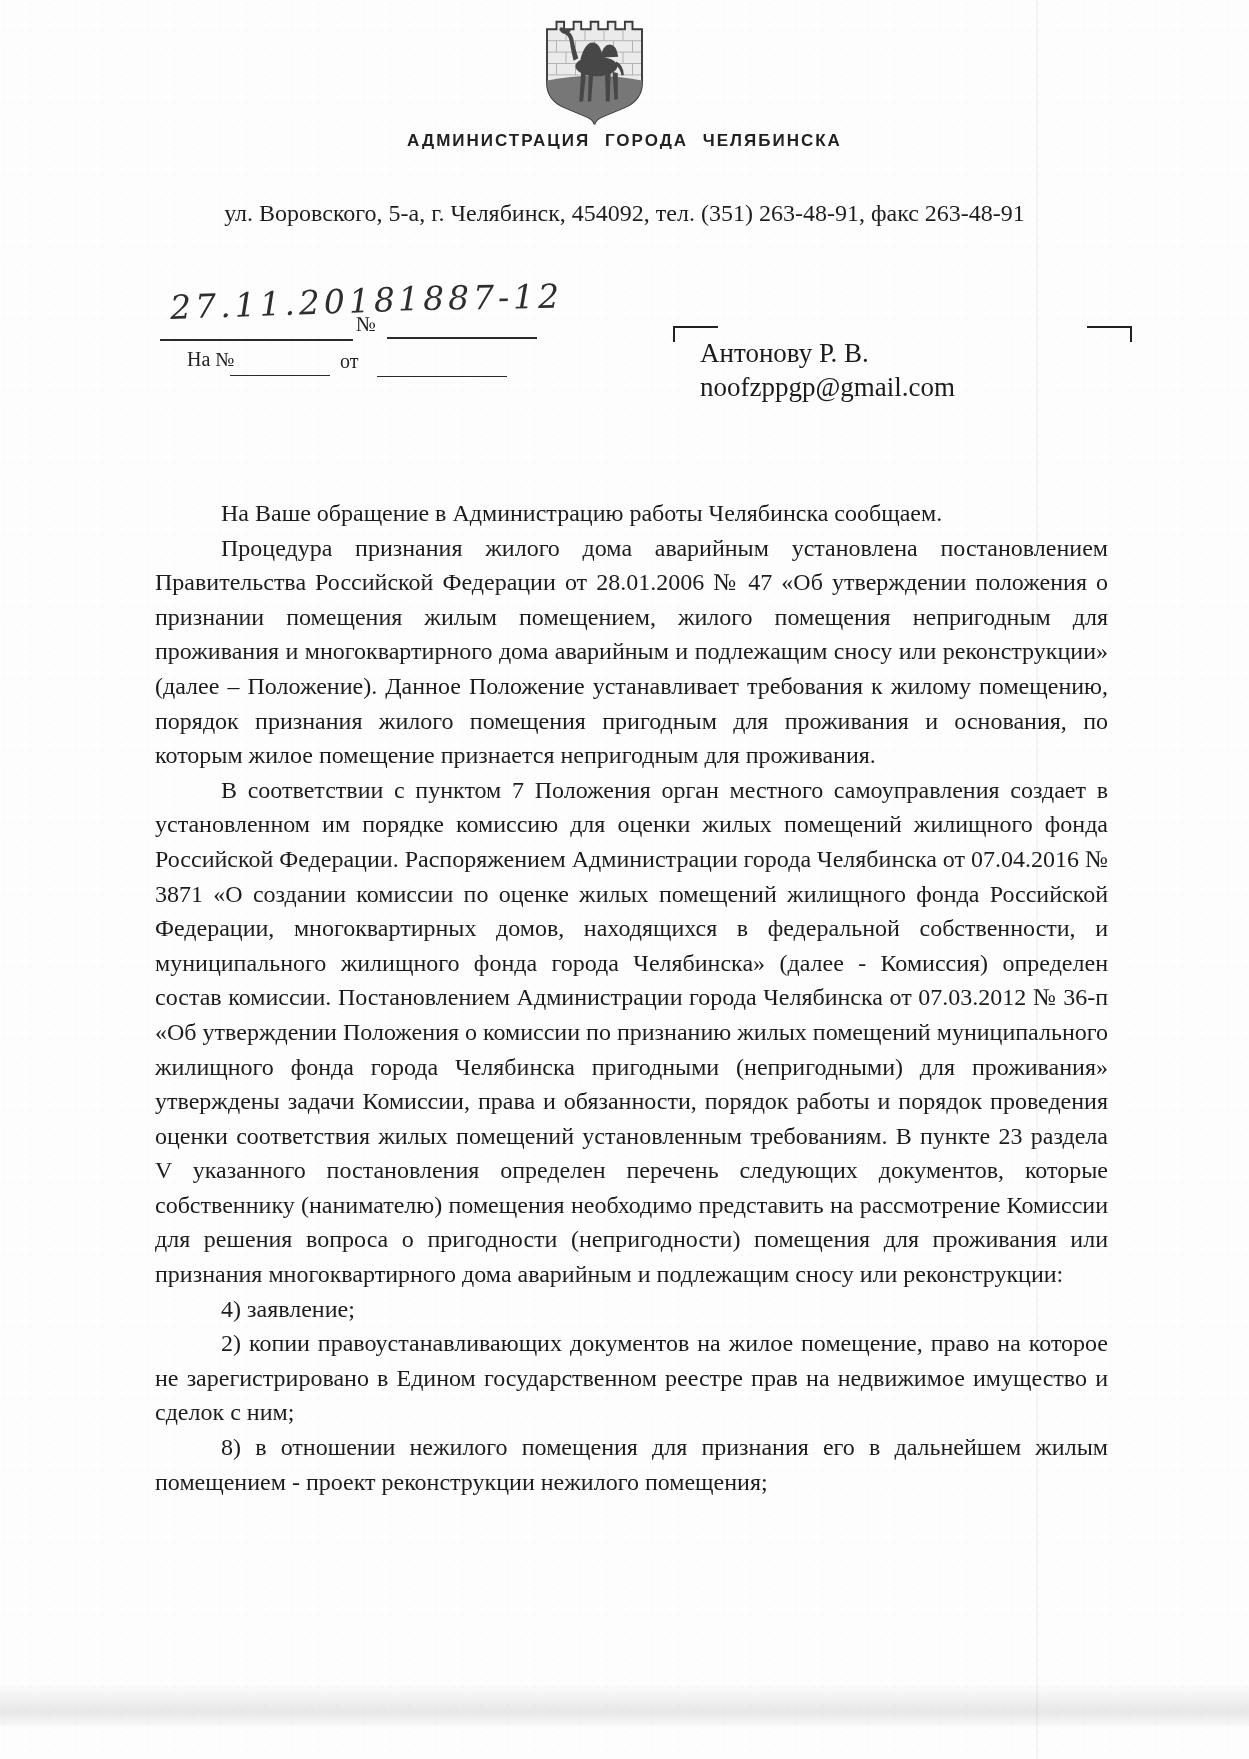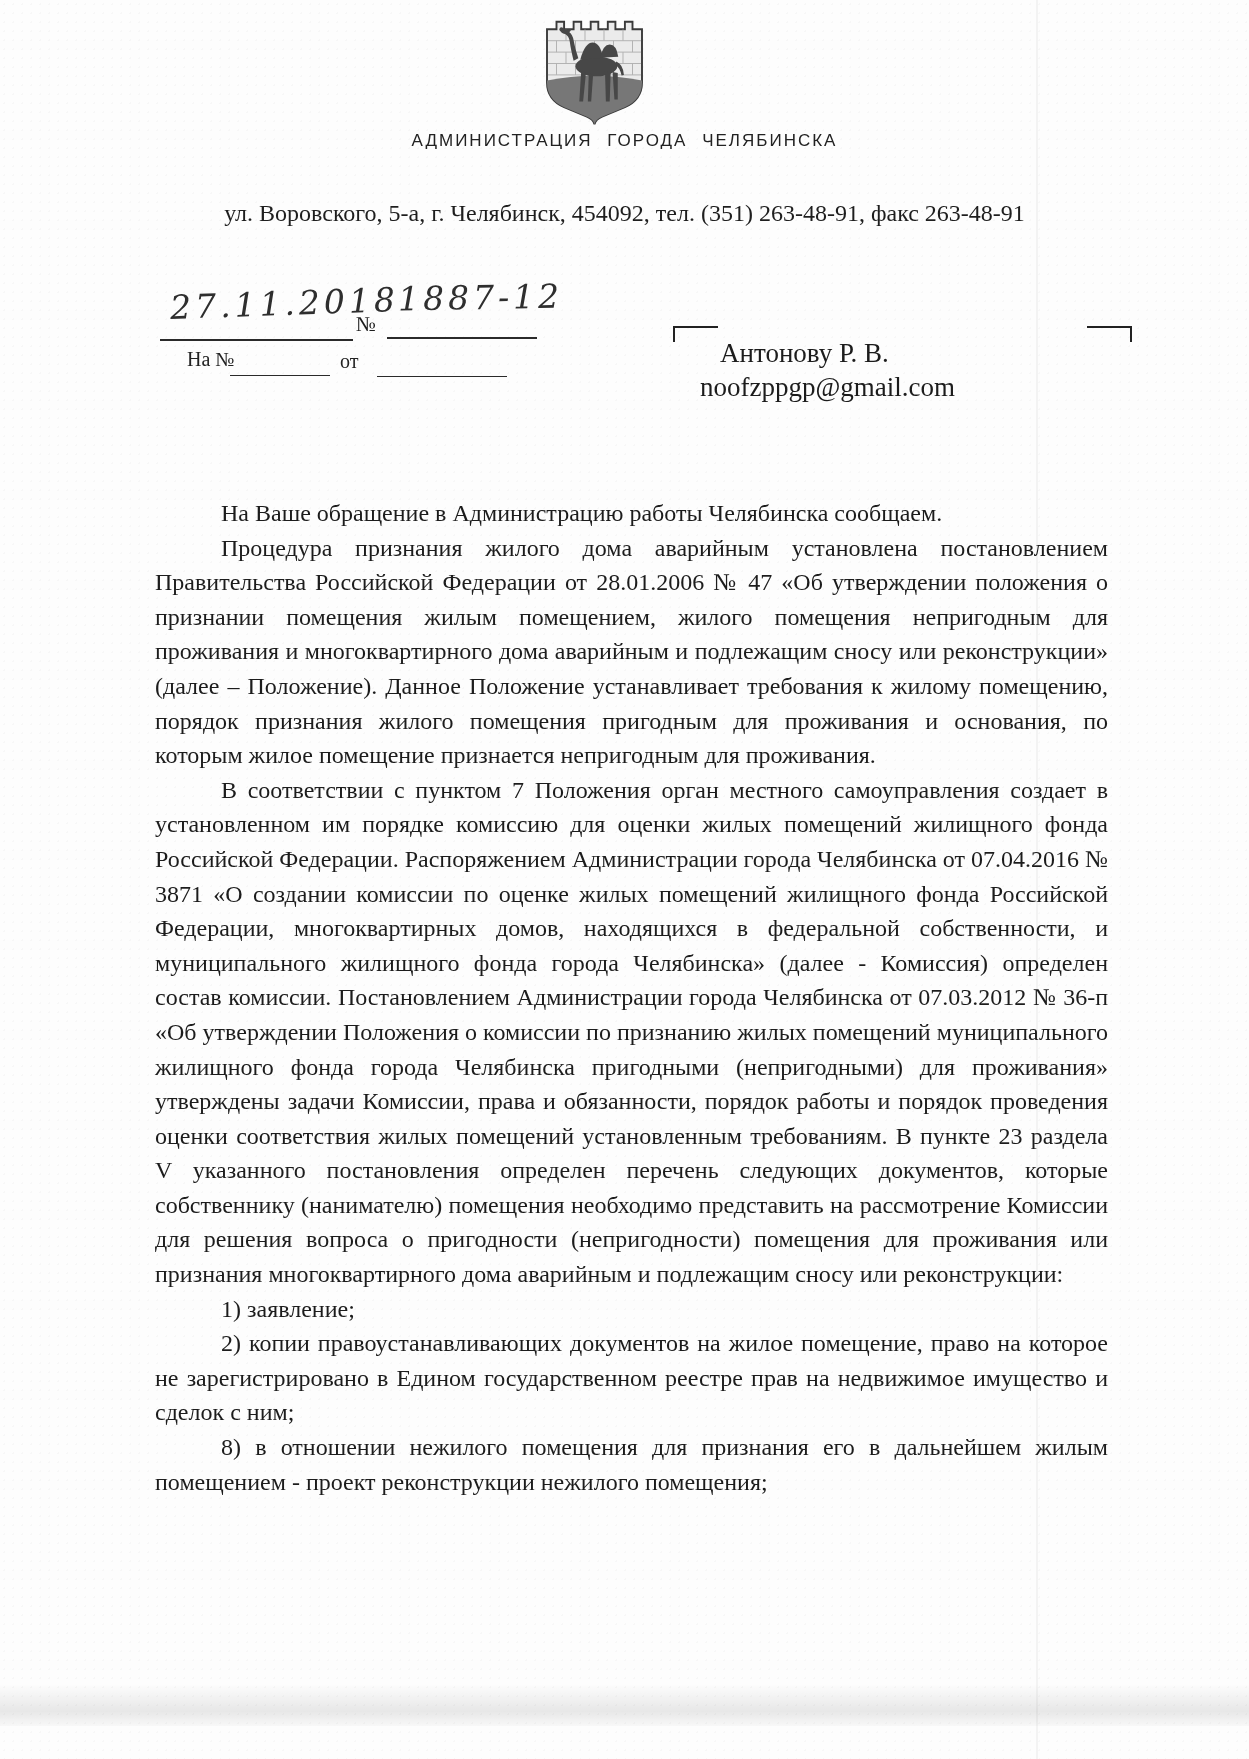--- a/index.html
+++ b/index.html
@@ -17,20 +17,21 @@
     color: #1c1c1c;
   }
   
   .emblem { position:absolute; left:542px; top:16px; }
   .org-parent {
     position:absolute; left:0; top:131px; width:100%;
     text-align:center;
     font-family:"Liberation Sans", sans-serif;
     font-size:17px; letter-spacing:2px; word-spacing:8px;
     color:#222;
+    font-weight:bold;
   }
   .org-name {
     position:absolute; left:0; top:160px; width:100%;
     text-align:center;
     font-family:"Liberation Sans", sans-serif;
     font-weight:bold; font-size:27px; letter-spacing:1.5px;
     color:#111;
   }
   .org-address {
     position:absolute; left:0; top:200px; width:100%;
@@ -54,21 +55,21 @@
   .line-num  { left:387px; top:337px; width:150px; }
   .ref2-label { position:absolute; font-size:20px; color:#222; }
   .lbl-na   { left:155px; top:348px;margin-left:32px; }
   .line-na  { left:230px; top:375px; width:100px; border-top-width:1.5px; }
   .lbl-ot   { left:340px; top:350px; }
   .line-ot  { left:377px; top:376px; width:130px; border-top-width:1.5px; }
   
   .corner { position:absolute; width:45px; height:16px; }
   .corner-left  { left:673px; top:326px; border-top:2.5px solid #222; border-left:2.5px solid #222; }
   .corner-right { left:1087px; top:326px; border-top:2.5px solid #222; border-right:2.5px solid #222; }
-  .recipient-name  { position:absolute; left:700px; top:338px; font-size:27px;margin-left:20px; }
+  .recipient-name  { position:absolute; left:700px; top:338px; font-size:27px; }
   .recipient-email { position:absolute; left:700px; top:372px; font-size:27px; }
   
   .letter-body {
     position:absolute; left:155px; top:496px; width:953px;
     font-size:24px; line-height:34.6px;
     text-align:justify;
   }
   .letter-body p { margin:0; text-indent:66px; }
   
   .crease {
@@ -134,21 +135,21 @@
 
   <div class="corner corner-left"></div>
   <div class="corner corner-right"></div>
   <div class="recipient-name">Антонову Р. В.</div>
   <div class="recipient-email">noofzppgp@gmail.com</div>
 
   <div class="letter-body">
     <p>На Ваше обращение в Администрацию работы Челябинска сообщаем.</p>
     <p>Процедура признания жилого дома аварийным установлена постановлением Правительства Российской Федерации от 28.01.2006 № 47 «Об утверждении положения о признании помещения жилым помещением, жилого помещения непригодным для проживания и многоквартирного дома аварийным и подлежащим сносу или реконструкции» (далее – Положение). Данное Положение устанавливает требования к жилому помещению, порядок признания жилого помещения пригодным для проживания и основания, по которым жилое помещение признается непригодным для проживания.</p>
     <p>В соответствии с пунктом 7 Положения орган местного самоуправления создает в установленном им порядке комиссию для оценки жилых помещений жилищного фонда Российской Федерации. Распоряжением Администрации города Челябинска от 07.04.2016 № 3871 «О создании комиссии по оценке жилых помещений жилищного фонда Российской Федерации, многоквартирных домов, находящихся в федеральной собственности, и муниципального жилищного фонда города Челябинска» (далее - Комиссия) определен состав комиссии. Постановлением Администрации города Челябинска от 07.03.2012 № 36-п «Об утверждении Положения о комиссии по признанию жилых помещений муниципального жилищного фонда города Челябинска пригодными (непригодными) для проживания» утверждены задачи Комиссии, права и обязанности, порядок работы и порядок проведения оценки соответствия жилых помещений установленным требованиям. В пункте 23 раздела V указанного постановления определен перечень следующих документов, которые собственнику (нанимателю) помещения необходимо представить на рассмотрение Комиссии для решения вопроса о пригодности (непригодности) помещения для проживания или признания многоквартирного дома аварийным и подлежащим сносу или реконструкции:</p>
-    <p>1) заявление;</p>
+    <p>4) заявление;</p>
     <p>2) копии правоустанавливающих документов на жилое помещение, право на которое не зарегистрировано в Едином государственном реестре прав на недвижимое имущество и сделок с ним;</p>
     <p>8) в отношении нежилого помещения для признания его в дальнейшем жилым помещением - проект реконструкции нежилого помещения;</p>
   </div>
 
   <div class="crease"></div>
   <div class="scan-band"></div>
 
 </div>
 
 </body></html>

